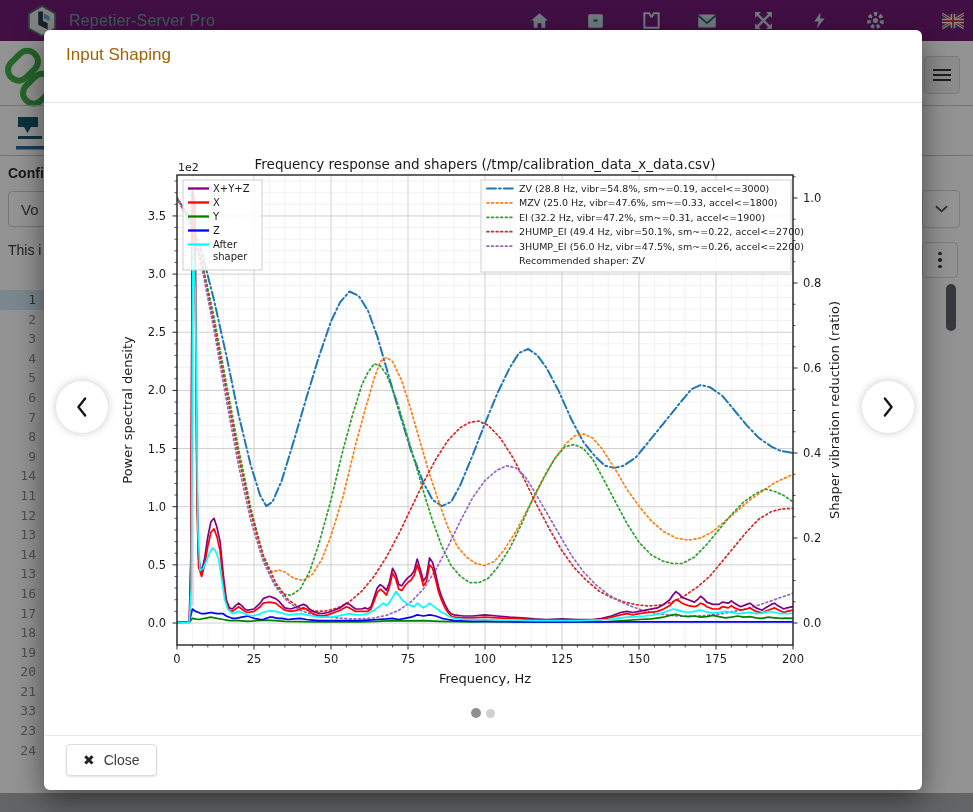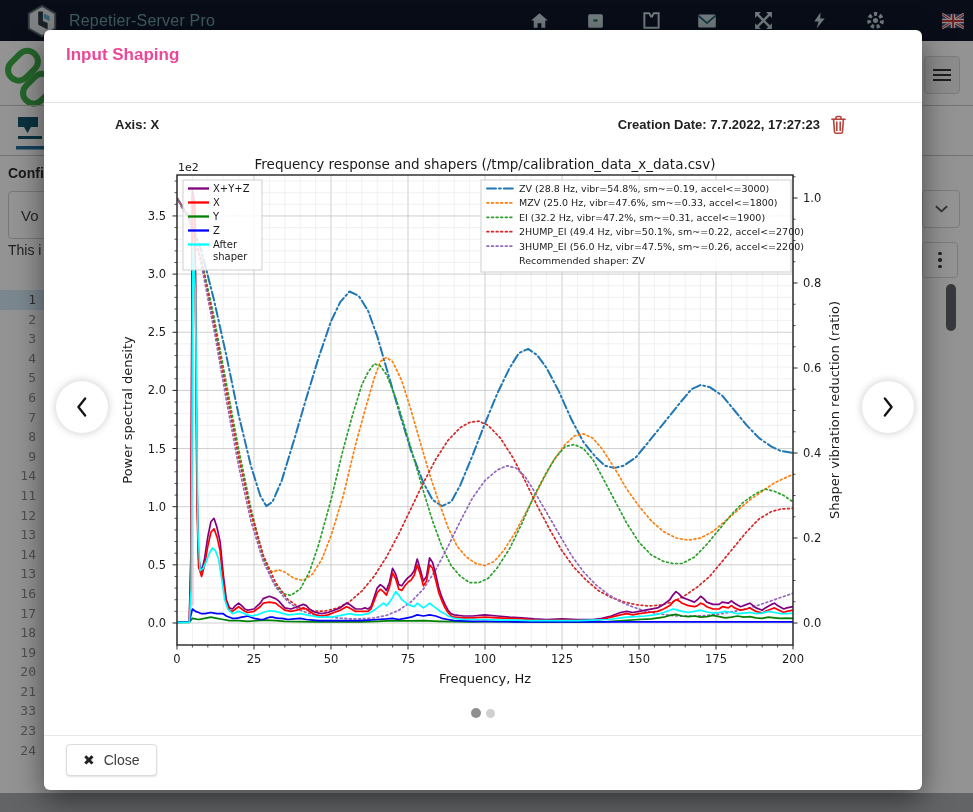--- a/index.html
+++ b/index.html
@@ -1,31 +1,31 @@
 <!DOCTYPE html>
 <html><head>
 <meta charset="utf-8">
 <style>
   html,body{margin:0;padding:0;background:#222;}
   .stage{position:relative;width:973px;height:812px;overflow:hidden;background:#ffffff;
          font-family:"Liberation Sans",sans-serif;}
   
-  .navbar{position:absolute;left:0;top:0;width:973px;height:41px;background:#0f172a;
+  .navbar{position:absolute;left:0;top:0;width:973px;height:41px;background:#701a75;
           display:flex;align-items:center;}
   .navbar .logo{margin:0 10px 0 25px;width:34px;height:34px;}
   .navbar .brand{font-size:16px;color:#6d9ca6;font-weight:400;letter-spacing:.2px;}
   .nav-icons{position:absolute;right:9px;top:0;height:41px;display:flex;align-items:center;gap:34px;}
   .nav-icons .nico{width:22px;height:22px;display:flex;align-items:center;justify-content:center;}
   .nav-icons .flag{margin-left:22px;}
   .bg-left{position:absolute;left:0;top:41px;width:46px;height:752px;background:#fdfdfd;padding-left:8px;}
   .chain-icon{position:absolute;left:5px;top:6px;}
   .ptab-icon{position:absolute;left:16px;top:74px;}
   .hline{position:absolute;height:1px;background:#c6c6c6;}
   .cfg-label{position:absolute;left:8px;top:124px;font-size:14px;font-weight:bold;color:#2f2f2f;}
-  .vor-select{position:absolute;left:8px;top:150px;width:44px;height:48px;background:#fff;
+  .vor-select{position:absolute;left:8px;top:150px;width:44px;height:36px;background:#fff;
               border:1px solid #cfcfcf;border-radius:4px;display:flex;align-items:center;
               padding-left:12px;font-size:15px;color:#444;box-sizing:border-box;}
   .info-text{position:absolute;left:8px;top:201px;font-size:14px;color:#3a3a3a;}
   .gutter{position:absolute;left:0;top:249px;width:46px;font-family:"DejaVu Sans Mono",monospace;
           font-size:13px;color:#8b8b8b;}
   .gutter .ln{height:19.6px;line-height:19.6px;text-align:right;padding-right:10px;}
   .gutter .ln.active{background:#d5e9f7;color:#555;}
   .bg-right{position:absolute;left:922px;top:41px;width:51px;height:752px;background:#fdfdfd;}
   .rbtn{position:absolute;background:#f1f1f1;border:1px solid #d6d6d6;border-radius:4px;
         display:flex;align-items:center;justify-content:center;box-sizing:border-box;}
@@ -35,21 +35,21 @@
   .kebab i{width:3.4px;height:3.4px;border-radius:50%;background:#3a3f44;}
   .scroll-thumb{position:absolute;left:24px;top:243px;width:10px;height:47px;border-radius:5px;background:#5f6368;}
   .footer-bar{position:absolute;left:0;top:793px;width:973px;height:19px;background:#a9adb0;}
   
   .overlay{position:absolute;inset:0;background:rgba(0,0,0,.42);z-index:20;}
   
   .modal{position:absolute;left:44px;top:30px;width:878px;height:760px;background:#fff;
          border-radius:6px;box-shadow:0 10px 30px rgba(0,0,0,.5);z-index:30;}
   .m-header{position:absolute;left:0;top:0;right:0;height:73px;border-bottom:1px solid #e4e4e4;
             box-sizing:border-box;padding:15px 22px 0;}
-  .m-title{font-size:17px;font-weight:700;color:#ec4899;}
+  .m-title{font-size:17px;font-weight:400;color:#a16207;}
   .m-subtitle{font-size:13px;color:#787878;margin-top:7px;}
   .axis-row{position:absolute;left:71px;right:74px;top:83px;height:22px;display:flex;
             align-items:center;justify-content:space-between;}
   .axis-label{font-size:13px;font-weight:bold;color:#212121;}
   .date-group{display:flex;align-items:center;gap:9px;}
   .date-label{font-size:13px;font-weight:bold;color:#212121;}
   .chart-wrap{position:absolute;left:71px;top:115px;width:737px;height:552px;background:#fff;}
   #chart-svg text{font-family:"DejaVu Sans",sans-serif;fill:#1a1a1a;}
   .nav-circle{position:absolute;width:52px;height:52px;border-radius:50%;background:#fff;
               box-shadow:0 0 9px rgba(0,0,0,.22);display:flex;align-items:center;justify-content:center;
@@ -211,36 +211,20 @@
 
   <div class="footer-bar"></div>
 
   <div class="overlay"></div>
 
   <div class="modal">
     <div class="m-header">
       <div class="m-title">Input Shaping</div>
     </div>
 
-    <div class="axis-row">
-      <span class="axis-label">Axis: X</span>
-      <span class="date-group">
-        <span class="date-label">Creation Date: 7.7.2022, 17:27:23</span>
-        <span style="display:inline-flex;cursor:pointer;">
-          <svg viewBox="0 0 20 22" width="19" height="21">
-            <g fill="none" stroke="#b8453c" stroke-width="1.7" stroke-linecap="round">
-              <path d="M3 5.5 H17"></path>
-              <path d="M7.3 5.5 V3.8 A1.2 1.2 0 0 1 8.5 2.6 H11.5 A1.2 1.2 0 0 1 12.7 3.8 V5.5"></path>
-              <path d="M4.8 5.5 L5.8 18.8 A1.6 1.6 0 0 0 7.4 20.2 H12.6 A1.6 1.6 0 0 0 14.2 18.8 L15.2 5.5"></path>
-              <path d="M8.2 8.5 V17.2 M11.8 8.5 V17.2"></path>
-            </g>
-          </svg>
-        </span>
-      </span>
-    </div>
 
     <div class="chart-wrap">
       <svg id="chart-svg" viewBox="0 0 737 552" width="737" height="552">
           <line x1="62" y1="30" x2="62" y2="500" stroke="#c9c9c9" stroke-width="0.9"></line>
           <line x1="77.4" y1="30" x2="77.4" y2="500" stroke="#e7e7e7" stroke-width="0.6"></line>
           <line x1="92.8" y1="30" x2="92.8" y2="500" stroke="#e7e7e7" stroke-width="0.6"></line>
           <line x1="108.2" y1="30" x2="108.2" y2="500" stroke="#e7e7e7" stroke-width="0.6"></line>
           <line x1="123.6" y1="30" x2="123.6" y2="500" stroke="#e7e7e7" stroke-width="0.6"></line>
           <line x1="139" y1="30" x2="139" y2="500" stroke="#c9c9c9" stroke-width="0.9"></line>
           <line x1="154.4" y1="30" x2="154.4" y2="500" stroke="#e7e7e7" stroke-width="0.6"></line>

